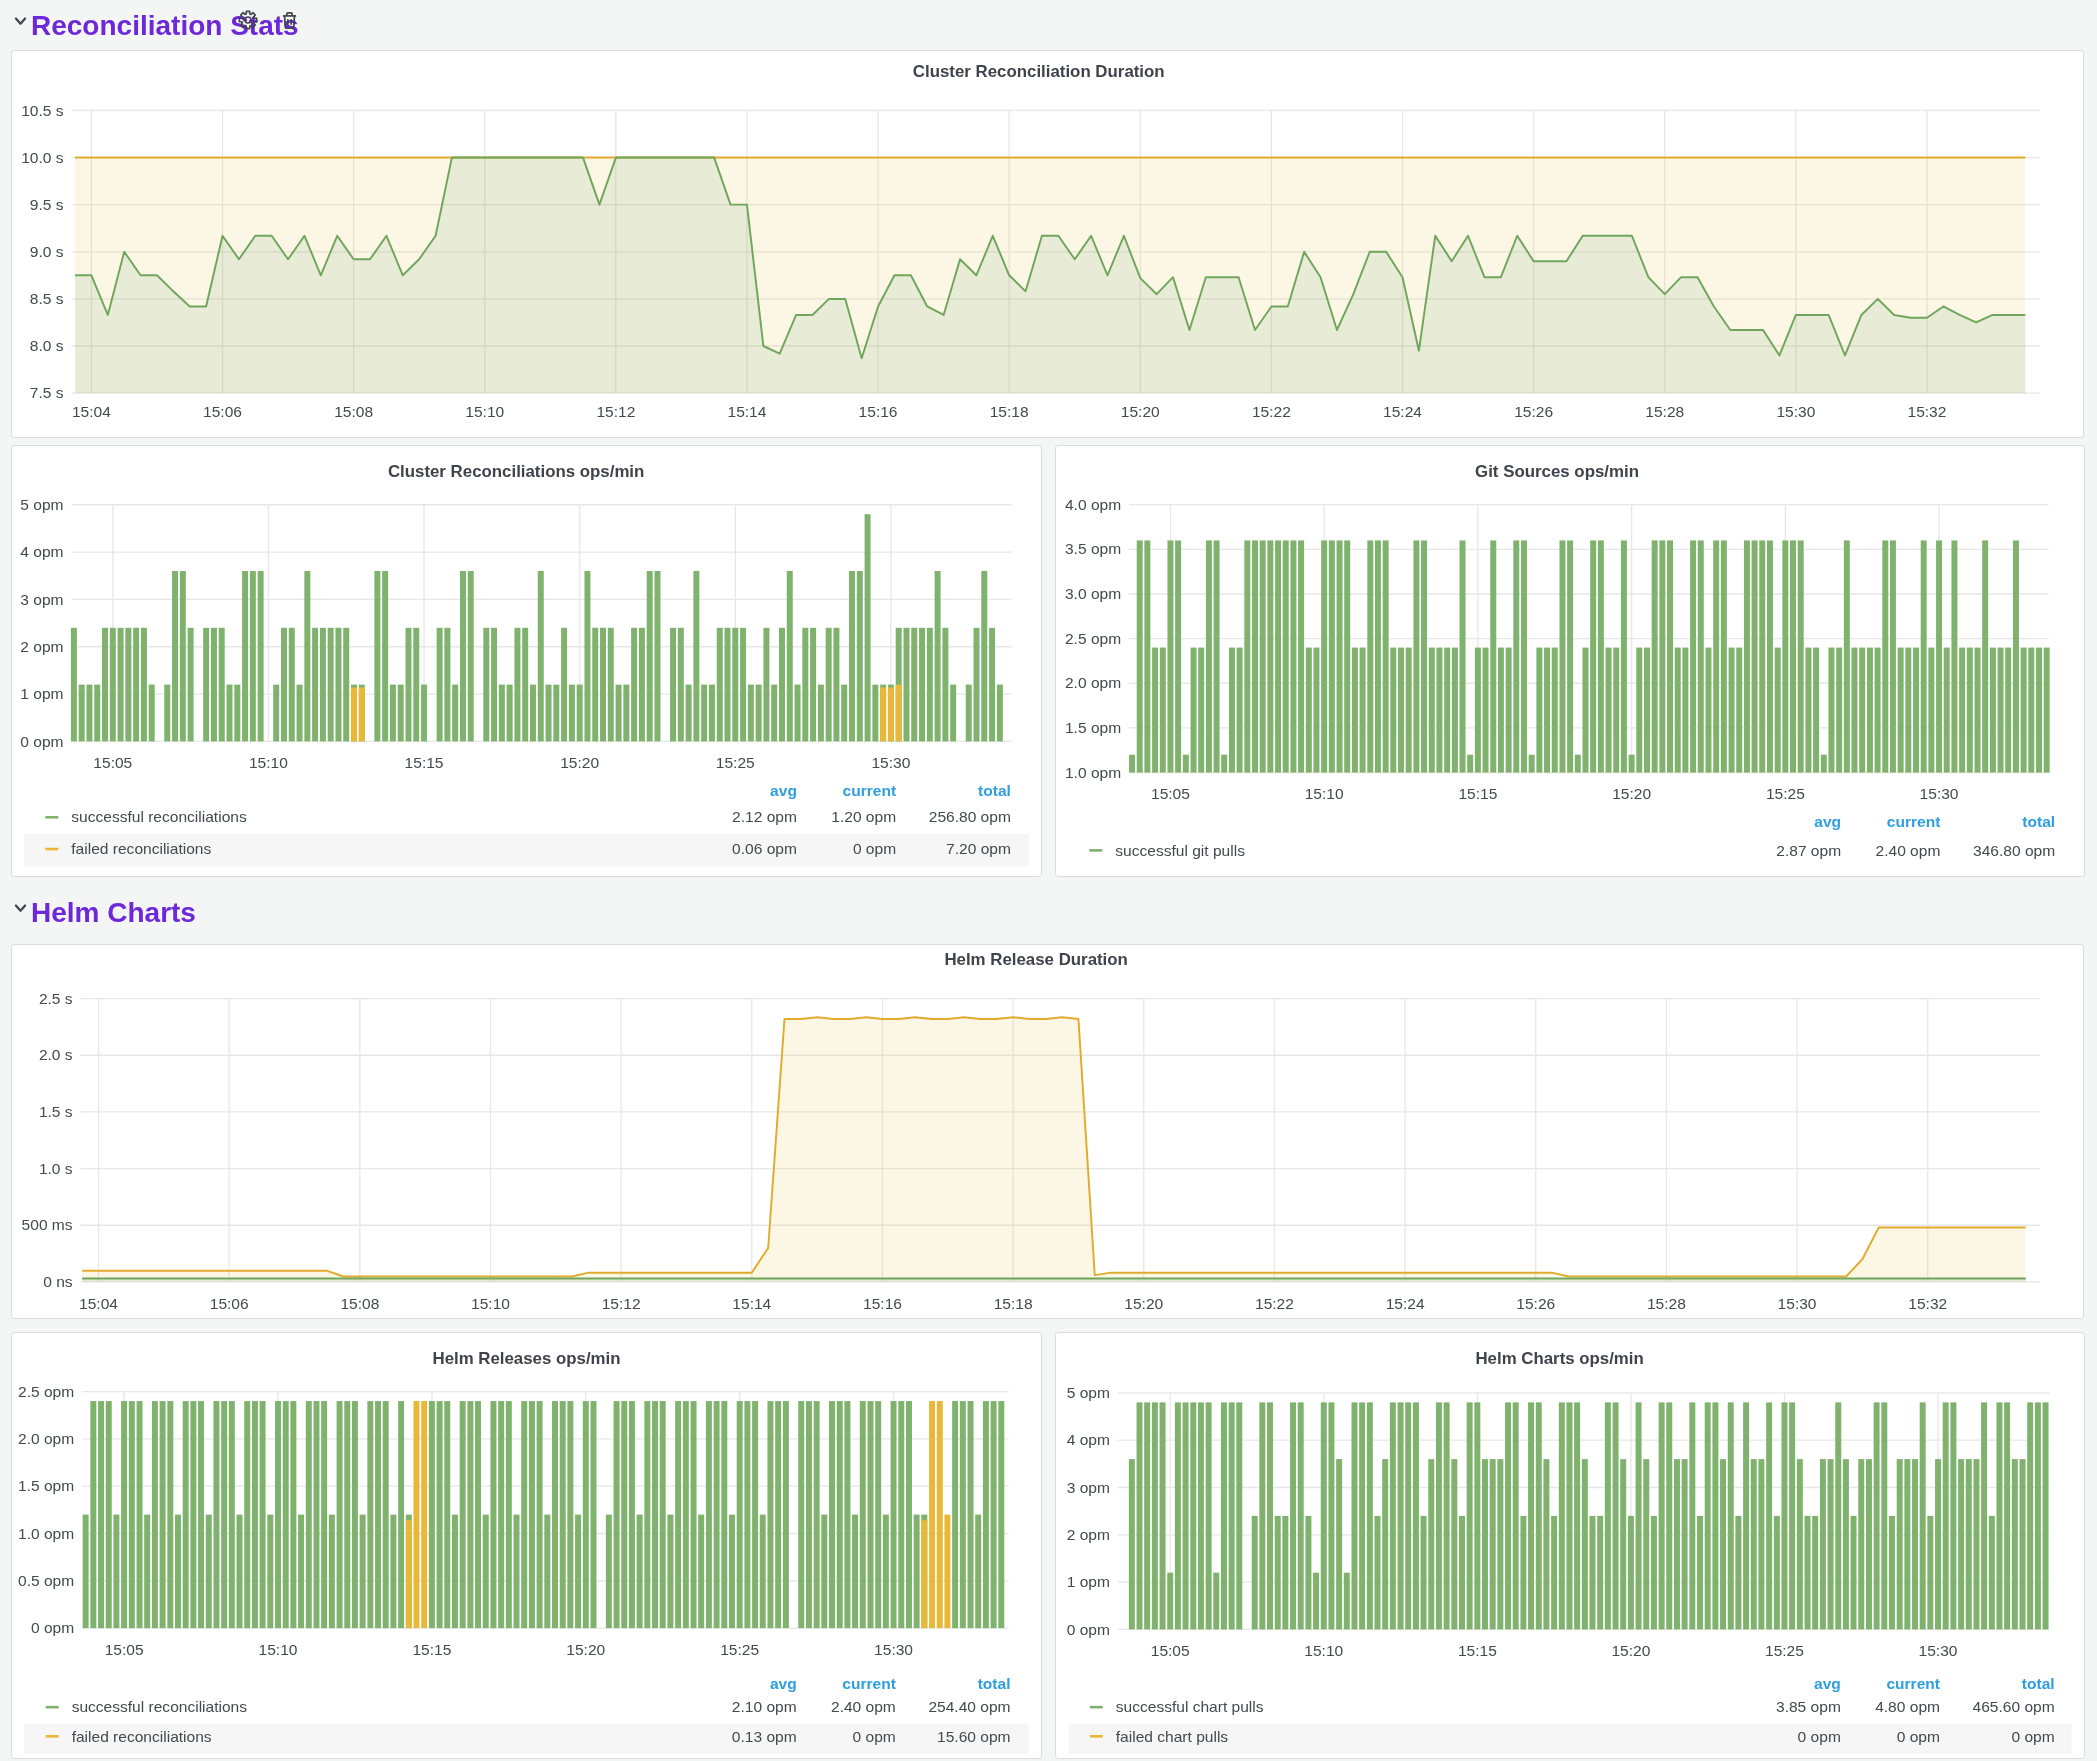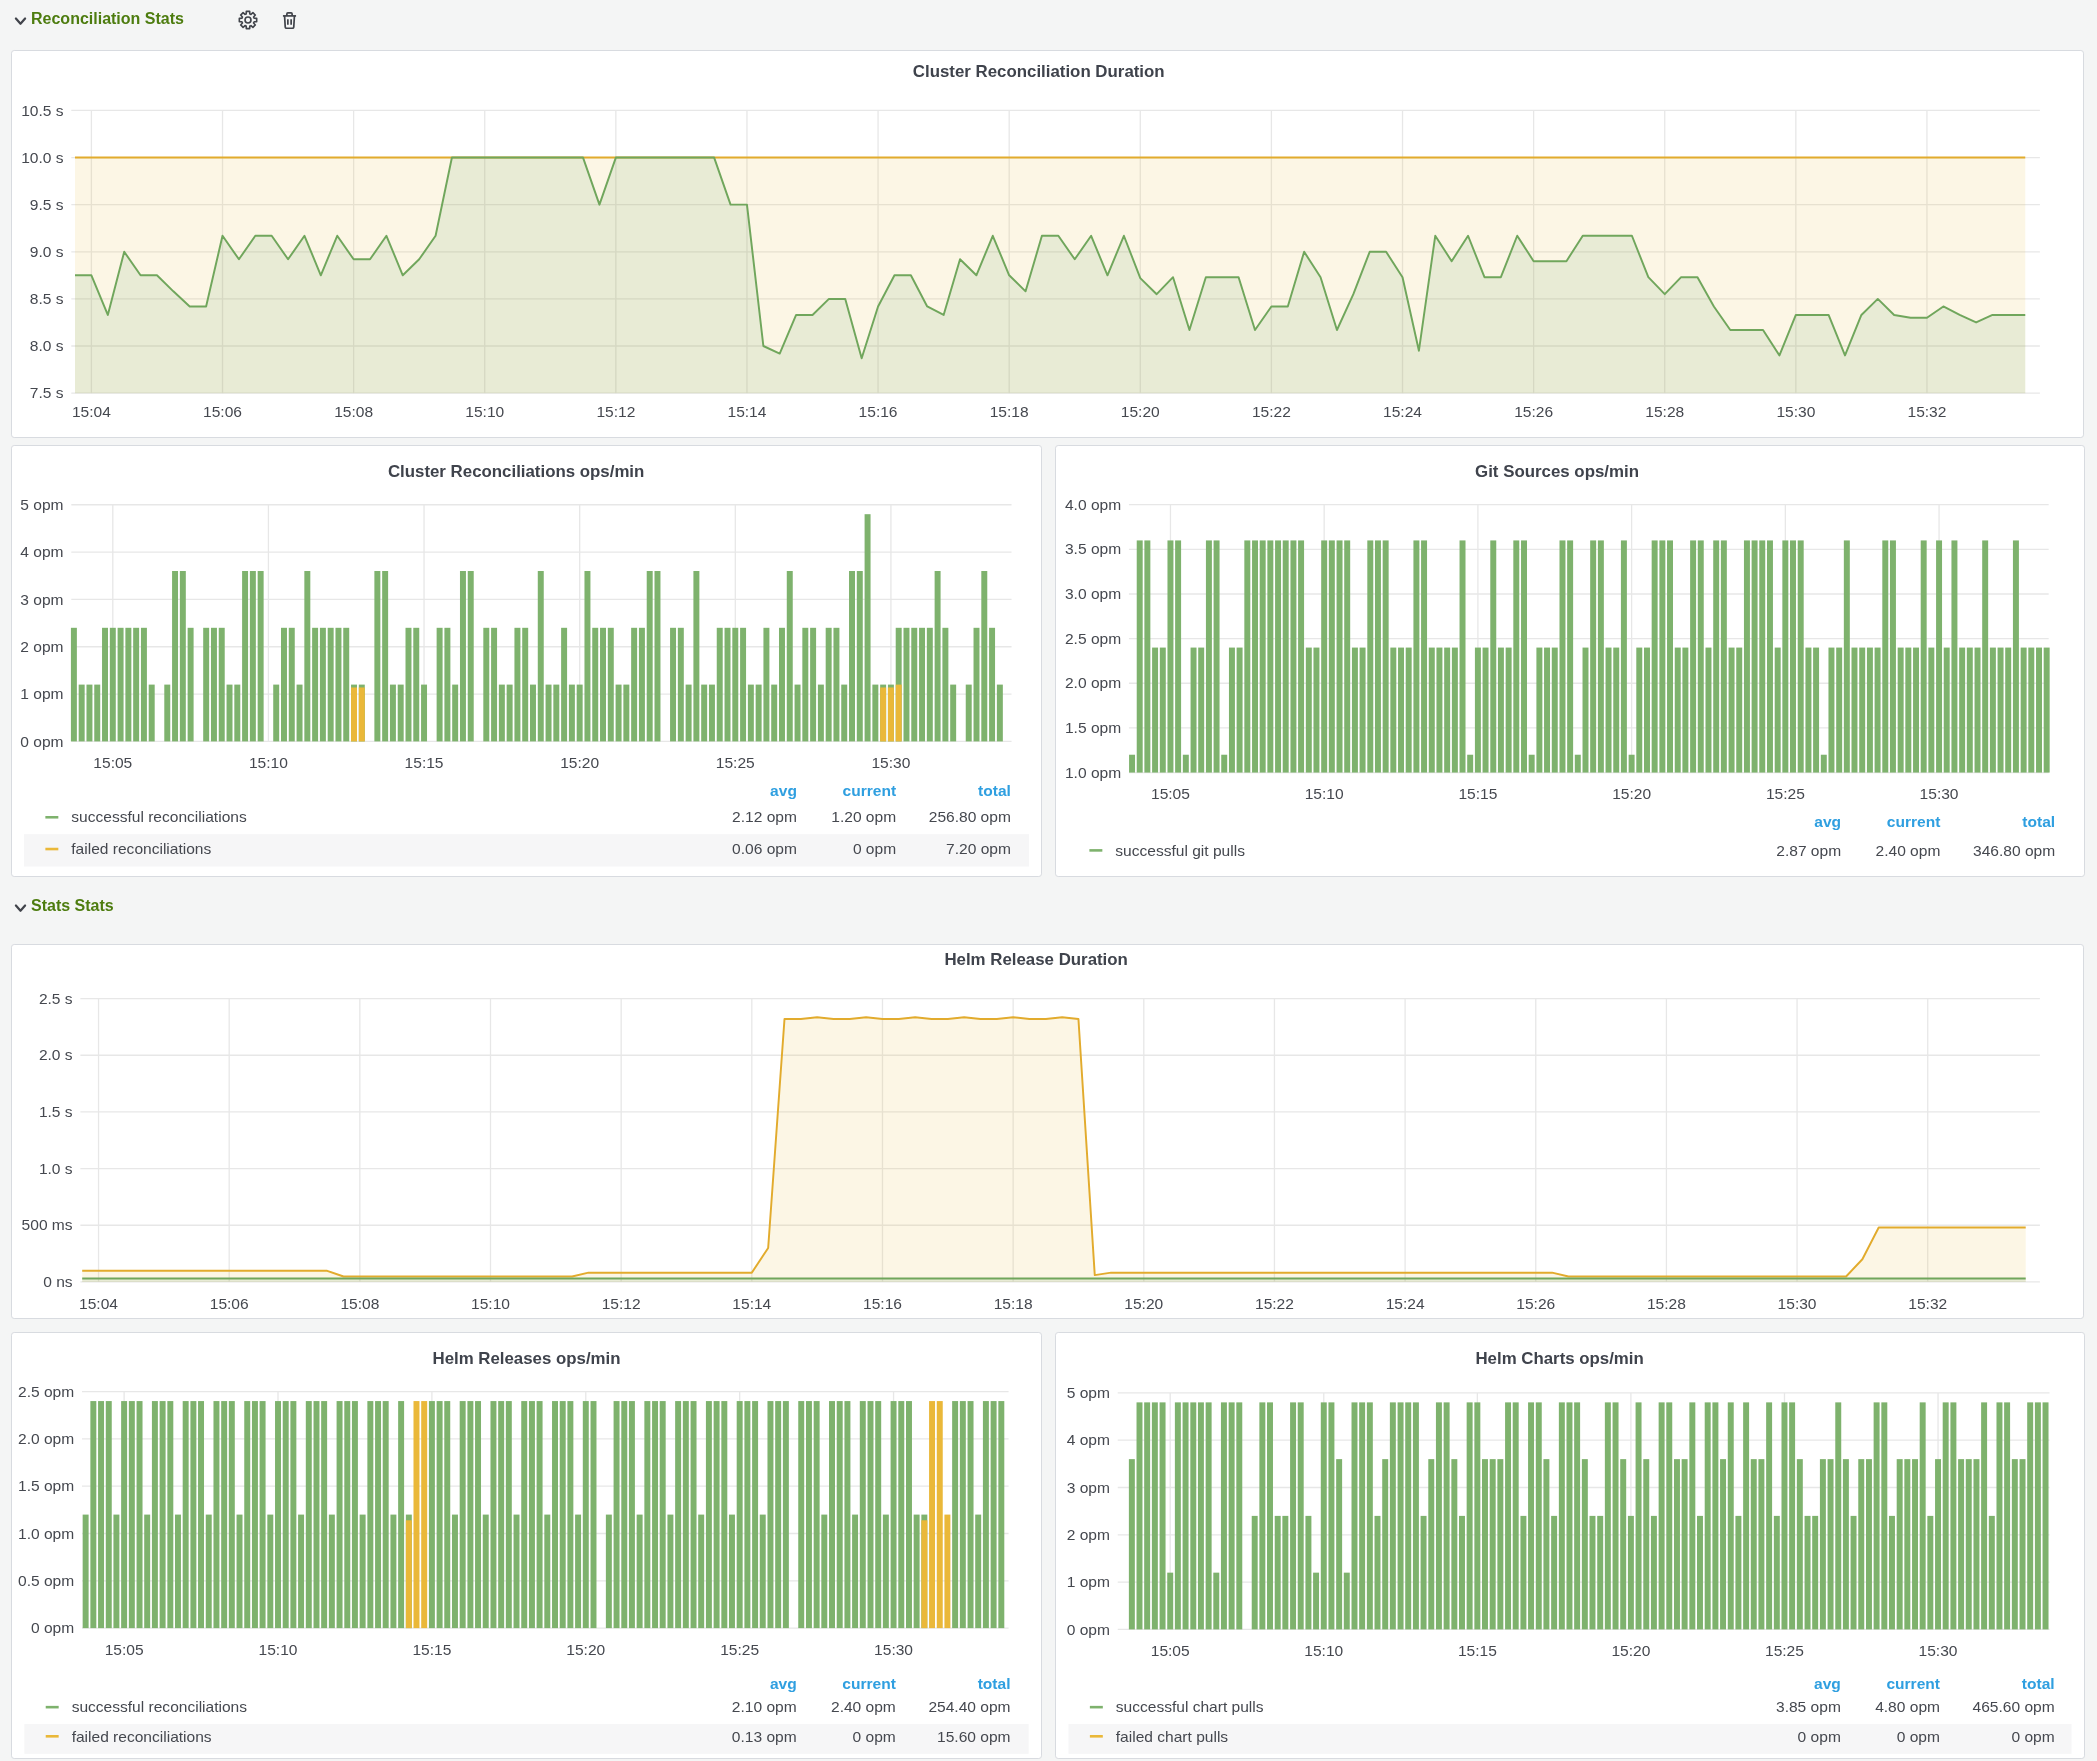--- a/index.html
+++ b/index.html
@@ -1,17 +1,17 @@
 <!DOCTYPE html>
 <html style="font-size:10.4px"><head><meta charset="utf-8"><style>
 html,body{margin:0;padding:0;width:2097px;height:1761px;background:#f4f5f5;overflow:hidden;}
 body{font-family:"Liberation Sans",sans-serif;position:relative;}
 .panel{position:absolute;background:#fff;border:1.3px solid #d8dbe0;border-radius:3.2px;box-sizing:border-box;}
 svg{position:absolute;overflow:visible;}
-.hdr{position:absolute;color:#4d7c0f;font-weight:bold;font-size:16px;}
+.hdr{position:absolute;color:#6d28d9;font-weight:bold;font-size:28px;}
 </style></head><body>
 <svg style="left:10.4px;top:9.7px" width="21" height="21" viewBox="0 0 32 32">
     <polyline points="9,13 16,21 23,13" fill="none" stroke="#41444b" stroke-width="3.4" stroke-linecap="round" stroke-linejoin="round"></polyline>
   </svg>
 <div class="hdr" style="left:31px;top:9.7px">Reconciliation Stats</div>
 <svg style="left:237px;top:9px" width="22" height="22" viewBox="0 0 34 34">
     <g fill="none" stroke="#41444b" stroke-width="2.5" stroke-linejoin="round">
       <path d="M14.2 7.6 L14.4 3.6 L19.6 3.6 L19.8 7.6 L20.2 7.7 L21.6 8.4 L24.6 5.7 L28.3 9.4 L25.6 12.4 L25.8 12.7 L26.4 14.2 L30.4 14.4 L30.4 19.6 L26.4 19.8 L26.3 20.2 L25.6 21.6 L28.3 24.6 L24.6 28.3 L21.6 25.6 L21.3 25.8 L19.8 26.4 L19.6 30.4 L14.4 30.4 L14.2 26.4 L13.8 26.3 L12.4 25.6 L9.4 28.3 L5.7 24.6 L8.4 21.6 L8.2 21.3 L7.6 19.8 L3.6 19.6 L3.6 14.4 L7.6 14.2 L7.7 13.8 L8.4 12.4 L5.7 9.4 L9.4 5.7 L12.4 8.4 L12.7 8.2 Z"></path>
       <circle cx="17" cy="17" r="4.6"></circle>
     </g>
@@ -389,21 +389,21 @@
 <text x="1542.0" y="589.0" font-size="24" fill="#2f9fe0" text-anchor="end" font-weight="bold">total</text>
 <line x1="53" y1="625" x2="73" y2="625" stroke="#7eb26d" stroke-width="4"></line>
 <text x="93.0" y="633.0" font-size="24" fill="#45484f" text-anchor="start" font-weight="normal">successful git pulls</text>
 <text x="1212.0" y="633.0" font-size="24" fill="#45484f" text-anchor="end" font-weight="normal">2.87 opm</text>
 <text x="1365.0" y="633.0" font-size="24" fill="#45484f" text-anchor="end" font-weight="normal">2.40 opm</text>
 <text x="1542.0" y="633.0" font-size="24" fill="#45484f" text-anchor="end" font-weight="normal">346.80 opm</text>
 </svg>
 <svg style="left:10.4px;top:897px" width="21" height="21" viewBox="0 0 32 32">
     <polyline points="9,13 16,21 23,13" fill="none" stroke="#41444b" stroke-width="3.4" stroke-linecap="round" stroke-linejoin="round"></polyline>
   </svg>
-<div class="hdr" style="left:31px;top:897px">Stats Stats</div>
+<div class="hdr" style="left:31px;top:897px">Helm Charts</div>
 <div class="panel" style="left:11px;top:944px;width:2073px;height:375px"></div>
 <svg style="left:11px;top:944px" width="2073" height="375" font-family="Liberation Sans,sans-serif" viewBox="0 0 3197 578">
 <text x="1581.0" y="32.0" font-size="26" fill="#3f434c" text-anchor="middle" font-weight="bold">Helm Release Duration</text>
 <line x1="107" y1="84.0" x2="3129" y2="84.0" stroke="#e7e7e7" stroke-width="2"></line>
 <text x="95.0" y="92.0" font-size="24" fill="#45484f" text-anchor="end" font-weight="normal">2.5 s</text>
 <line x1="107" y1="171.4" x2="3129" y2="171.4" stroke="#e7e7e7" stroke-width="2"></line>
 <text x="95.0" y="179.4" font-size="24" fill="#45484f" text-anchor="end" font-weight="normal">2.0 s</text>
 <line x1="107" y1="258.8" x2="3129" y2="258.8" stroke="#e7e7e7" stroke-width="2"></line>
 <text x="95.0" y="266.8" font-size="24" fill="#45484f" text-anchor="end" font-weight="normal">1.5 s</text>
 <line x1="107" y1="346.2" x2="3129" y2="346.2" stroke="#e7e7e7" stroke-width="2"></line>

